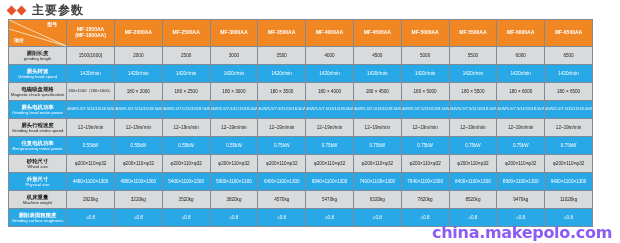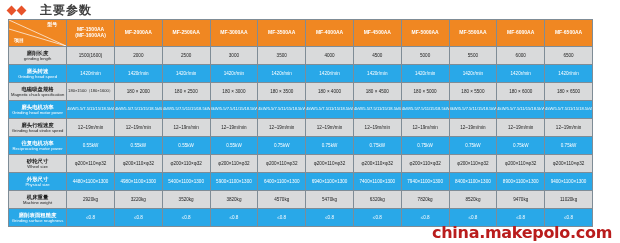--- a/index.html
+++ b/index.html
@@ -36,21 +36,21 @@
     height: 7px;
     background: #e8532a;
     transform: rotate(45deg);
     display: inline-block;
   }
   .title-text {
     font-size: 12px;
     font-weight: bold;
     color: #3f3f3f;
     letter-spacing: 1px;
-    margin-left: 12px;
+    margin-left: 4px;
     line-height: 1;
   }
 
   
   .spec-table {
     position: absolute;
     left: 8px;
     top: 19px;
     width: 585px;
     border-collapse: collapse;
@@ -138,21 +138,21 @@
   }
   .val.small { font-size: 4.1px; }
 
   
   .watermark {
     position: absolute;
     right: 8px;
     bottom: 2px;
     font-size: 16px;
     font-weight: bold;
-    color: #b91c1c;
+    color: #8b5cf6;
     font-family: "DejaVu Sans", sans-serif;
     letter-spacing: -0.3px;
     line-height: 1;
   }
 </style>
 </head>
 <body>
 
 <div id="page">
 

